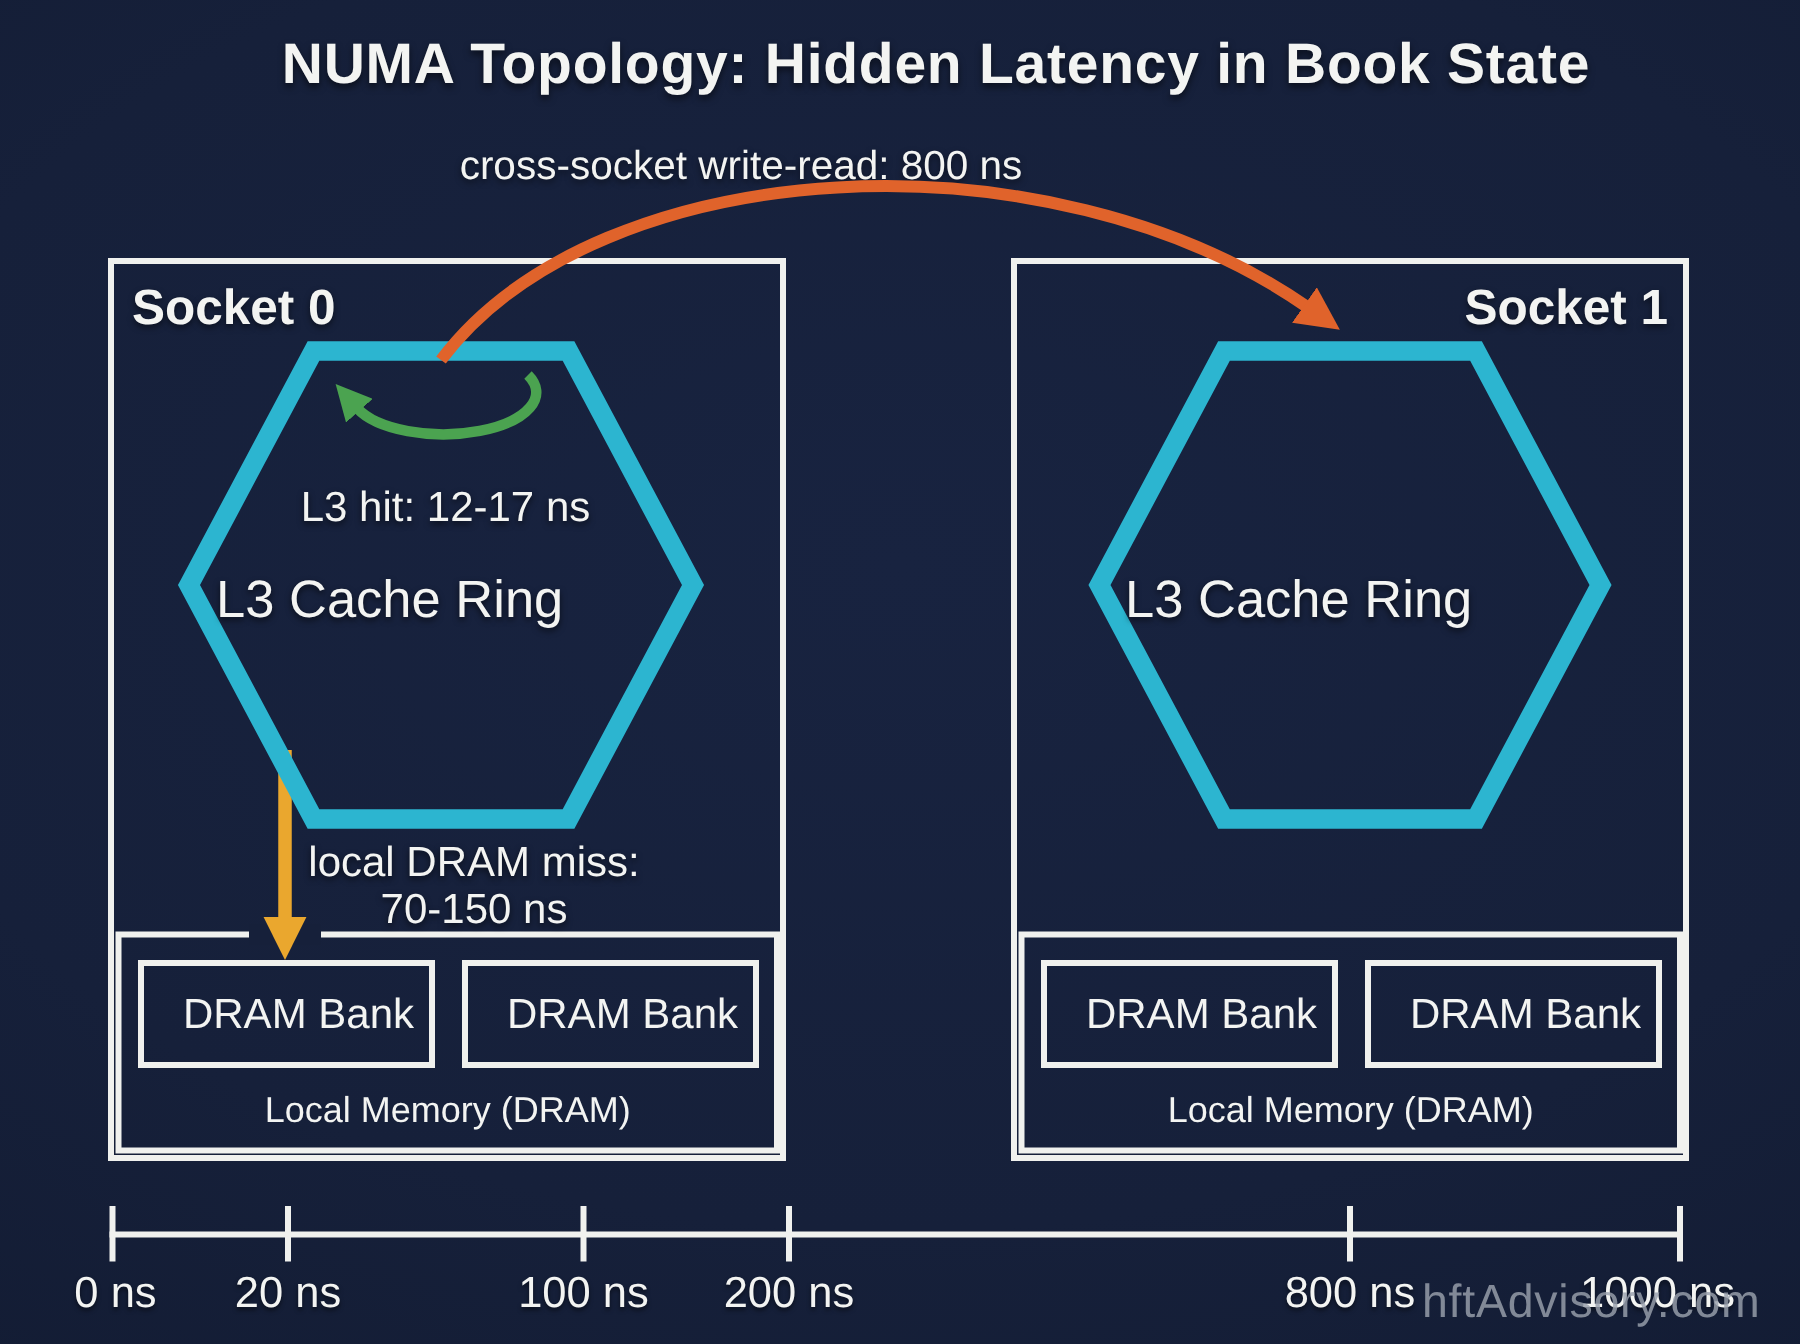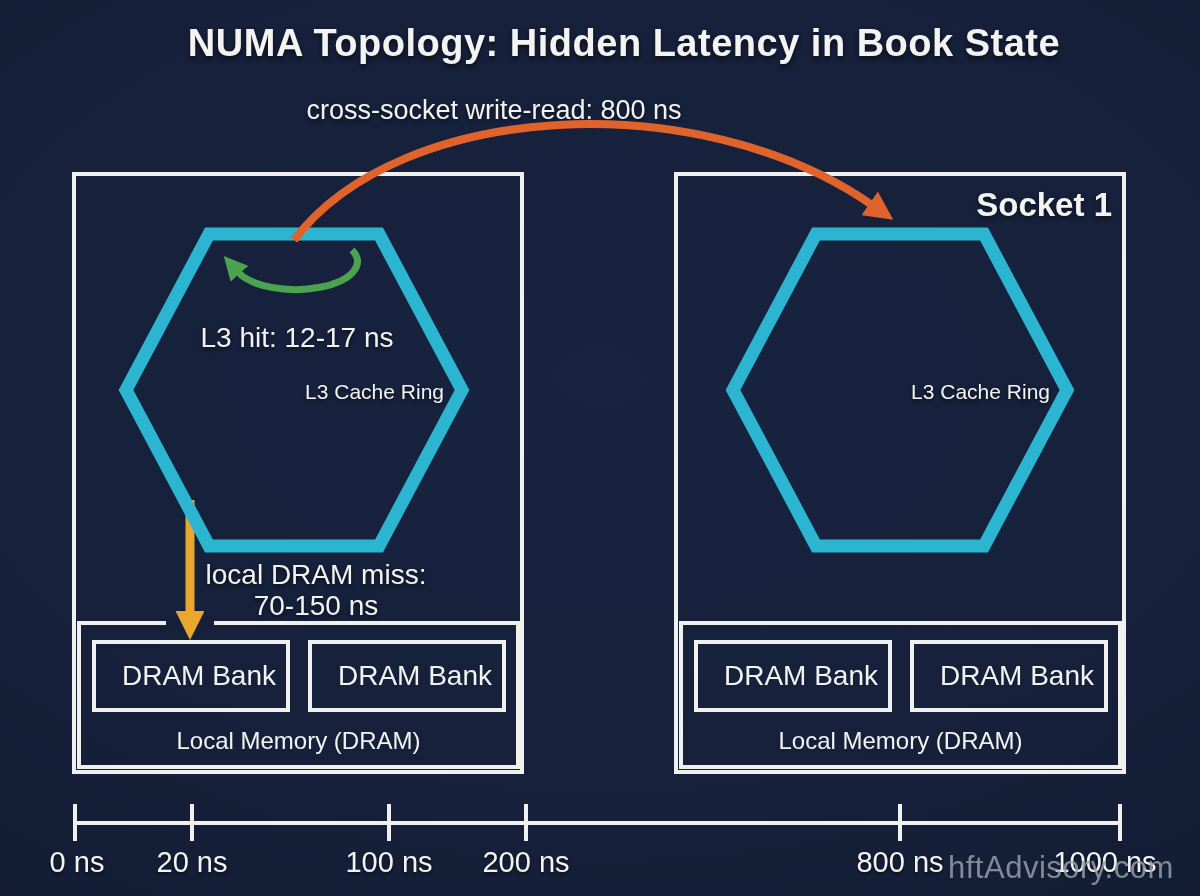--- a/index.html
+++ b/index.html
@@ -15,21 +15,21 @@
     font-size:38px;font-weight:bold;letter-spacing:.5px;
     text-shadow:0 3px 5px rgba(0,0,0,.55);
     padding-left:24px;
   }
   .subtitle{
     left:0;top:95px;width:988px;text-align:center;
     font-size:27px;text-shadow:0 2px 4px rgba(0,0,0,.5);
   }
   .socket-label{font-size:33px;font-weight:bold;text-shadow:0 2px 4px rgba(0,0,0,.5);}
   .annot{font-size:28px;text-align:center;text-shadow:0 2px 4px rgba(0,0,0,.6);}
-  .cache-label{font-size:21px;text-align:right;text-shadow:0 2px 4px rgba(0,0,0,.6);}
+  .cache-label{font-size:35px;text-align:left;text-shadow:0 2px 4px rgba(0,0,0,.6);}
   .bank{display:flex;align-items:center;justify-content:center;font-size:28px;padding-left:16px;}
   .mem-label{font-size:24px;text-align:center;}
   .tick-label{
     position:absolute;top:846px;width:160px;margin-left:-80px;
     text-align:center;font-size:29px;text-shadow:0 2px 3px rgba(0,0,0,.5);
   }
   .watermark{
     left:948px;top:850px;font-size:31px;color:#9aa1ad;opacity:.82;
     letter-spacing:.5px;
   }
@@ -37,20 +37,21 @@
 </style>
 </head>
 <body>
 
 <div class="stage">
 
   <div class="abs title">NUMA Topology: Hidden Latency in Book State</div>
   <div class="abs subtitle">cross-socket write-read: 800 ns</div>
 
   <div class="box" style="left:72px;top:172px;width:452px;height:602px;"></div>
+  <div class="abs socket-label" style="left:88px;top:186px;">Socket 0</div>
   <div class="box" style="left:77px;top:621px;width:443px;height:148px;"></div>
   <div class="box bank" style="left:92px;top:640px;width:198px;height:72px;">
     <span>DRAM Bank</span>
   </div>
   <div class="box bank" style="left:308px;top:640px;width:198px;height:72px;">
     <span>DRAM Bank</span>
   </div>
   <div class="abs mem-label" style="left:77px;top:727px;width:443px;">Local Memory (DRAM)</div>
 
   <div class="box" style="left:674px;top:172px;width:452px;height:602px;"></div>

